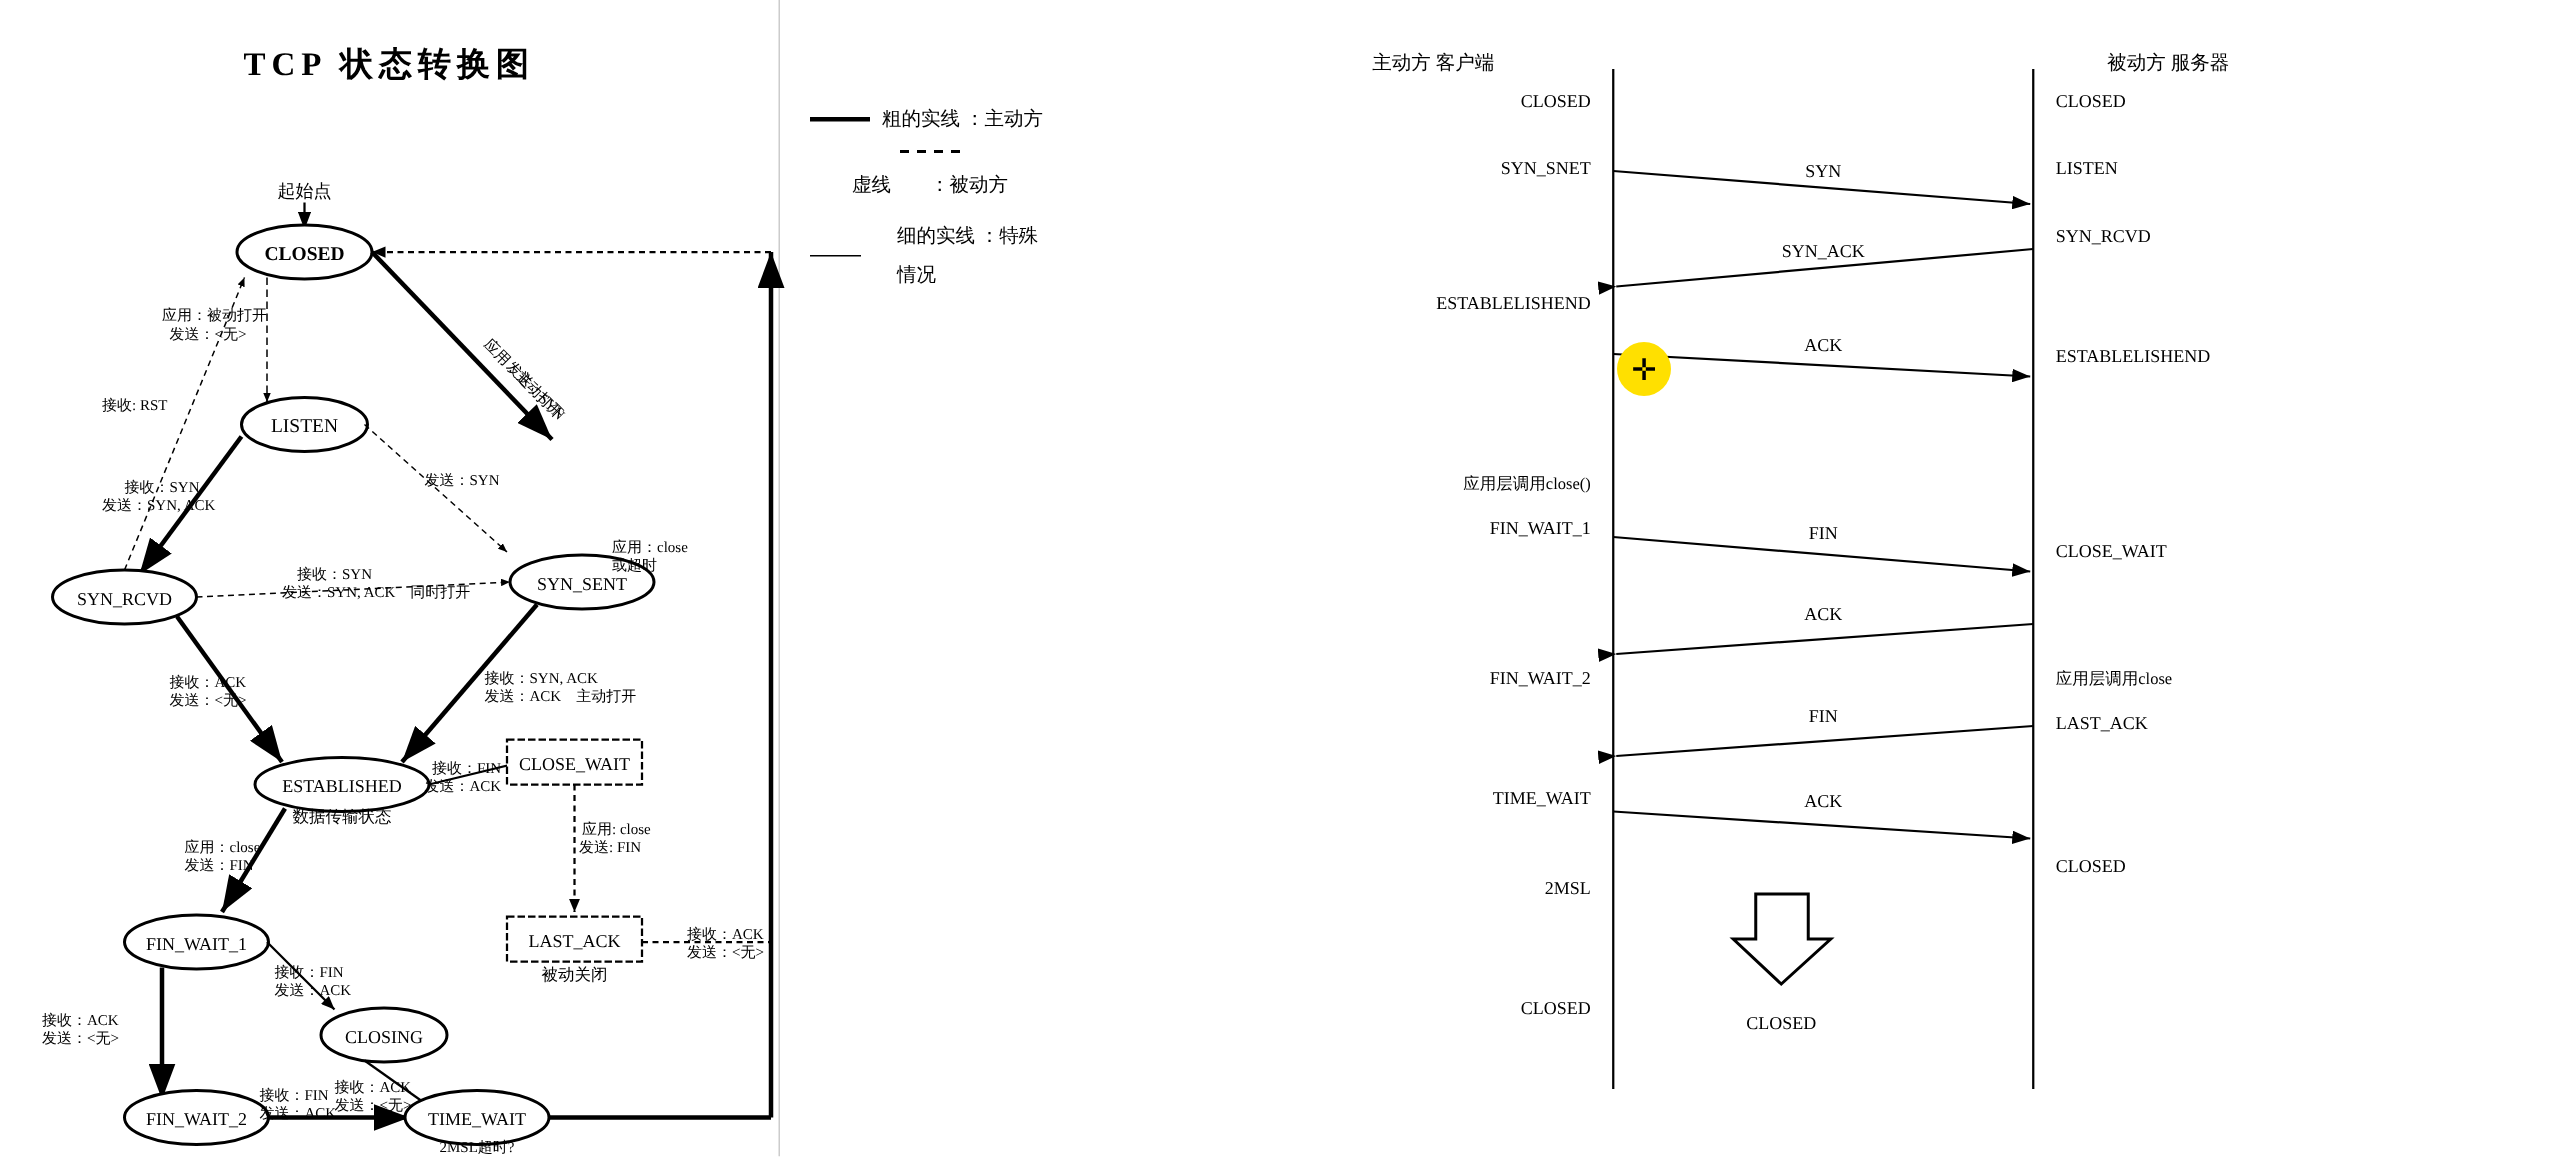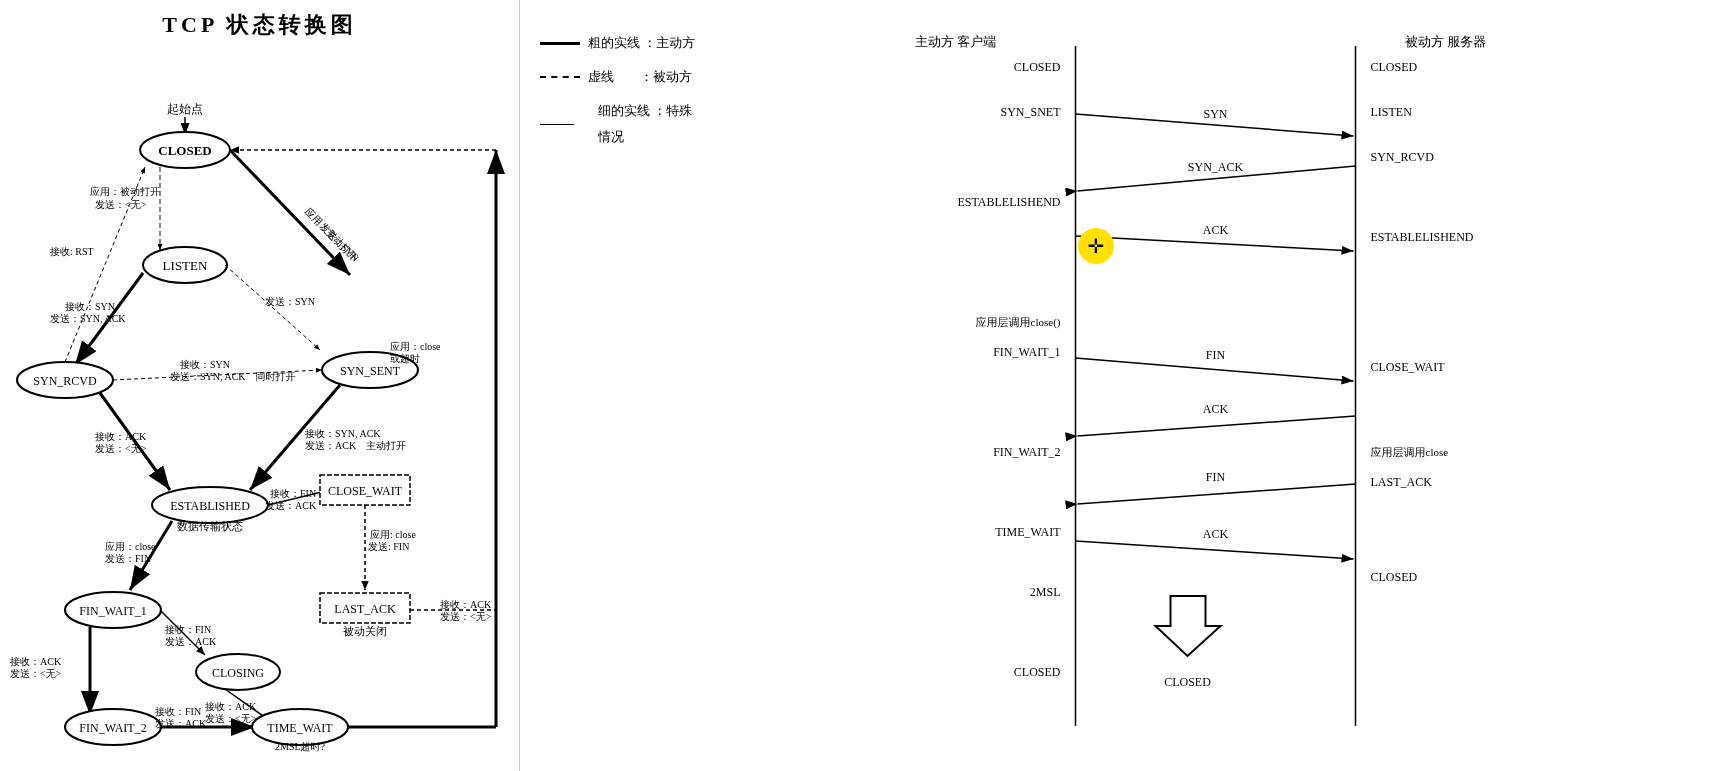--- a/index.html
+++ b/index.html
@@ -12,38 +12,39 @@
       display: flex;
       flex-direction: row;
     }
 
     
     .left-panel {
       width: 520px;
       height: 771px;
       position: relative;
       border-right: 1px solid #ccc;
-      padding: 10px;
+      padding: 28px;
     }
 
     .left-panel .title {
       text-align: center;
       font-size: 22px;
       font-weight: bold;
       margin-bottom: 10px;
       letter-spacing: 4px;
     }
 
     
     .middle-panel {
       width: 200px;
       height: 684px;
       padding: 30px 20px;
       font-size: 13px;
       line-height: 2.2;
+      margin-top: 36px;
     }
 
     
     .right-panel {
       flex: 1;
       height: 771px;
       position: relative;
       padding: 26px 20px;
     }
 
@@ -207,21 +208,21 @@
     </defs>
   </svg>
 </div>
 
 <div class="middle-panel">
   <div style="margin-bottom: 16px; font-size: 13px; line-height: 2;">
     <div style="display:flex; align-items:center; gap:8px; margin-bottom:8px;">
       <div style="width:40px; height:3px; background:#000;"></div>
       <span>粗的实线 ：主动方</span>
     </div>
-    <div style="display:flex; align-items:center; gap:8px; margin-bottom:8px;">
+    <div style="display:flex; align-items:center; gap:8px; margin-bottom:8px;flex-direction:column;">
       <div style="width:40px; height:0; border-top:2px dashed #000;"></div>
       <span>虚线　　：被动方</span>
     </div>
     <div style="display:flex; align-items:center; gap:24px; margin-bottom:8px;">
       <div style="width:40px; height:1px; background:#000;"></div>
       <span>细的实线 ：特殊情况</span>
     </div>
   </div>
 </div>
 

